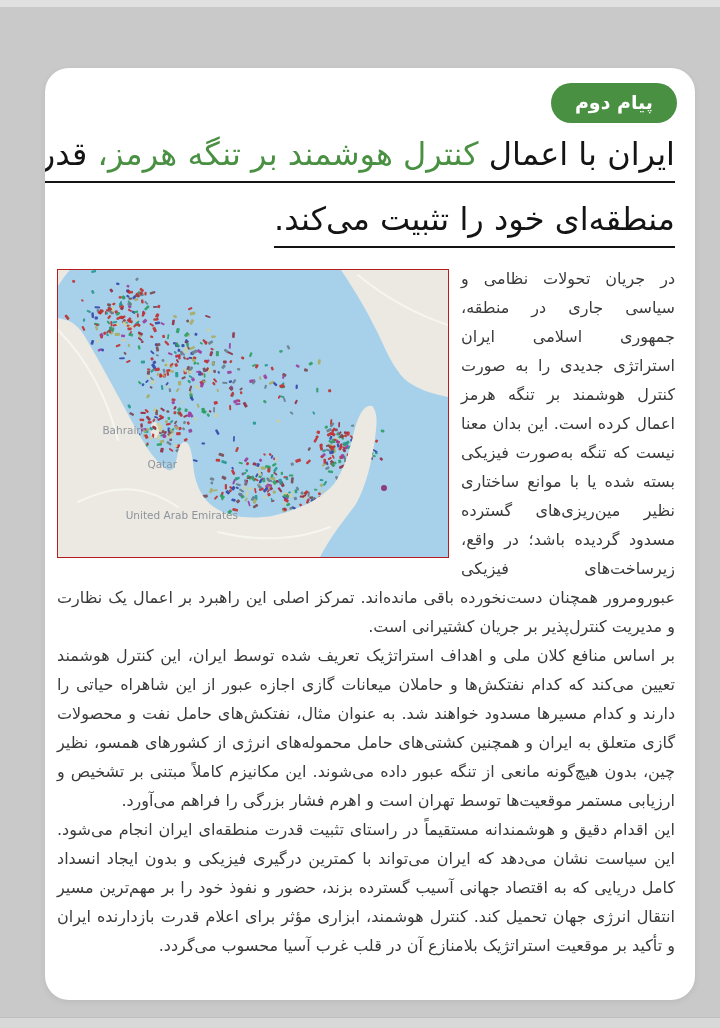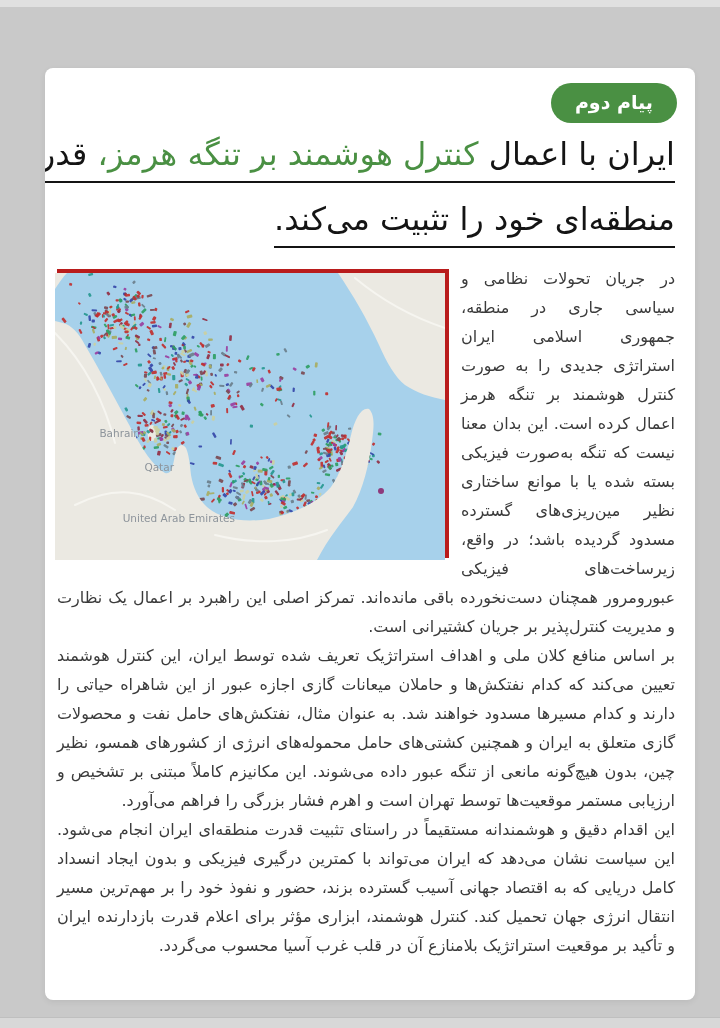--- a/index.html
+++ b/index.html
@@ -37,21 +37,21 @@
   }
   .series-sub{
     position:absolute;left:48px;top:164px;width:140px;
     font-size:9.5px;line-height:14.5px;color:var(--muted);
     direction:rtl;text-align:right;
   }
 
   
   .card{
     position:absolute;left:45px;top:68px;width:650px;height:932px;
-    background:var(--card-bg);border-radius:8px;
+    background:var(--card-bg);border-radius:24px;
     padding:15px 12px 0 12px;direction:rtl;text-align:right;
     box-shadow:0 2px 6px rgba(0,0,0,.07);overflow:hidden;
   }
   .badge{
     display:inline-block;background:var(--green);color:#fff;
     font-weight:bold;font-size:19px;padding:8px 24px 10px;border-radius:20px;
     margin:0 6px 0 0;
   }
   .title{margin:9px 8px 0 0;font-size:32px;font-weight:normal;color:var(--ink);line-height:1.4;}
   .title-line{white-space:nowrap;}
@@ -59,21 +59,21 @@
   .u{display:inline-block;padding-bottom:4px;border-bottom:2.5px solid var(--ink);}
   .green{color:var(--green);}
 
   .article{
     margin:16px 8px 0 0;font-size:16px;line-height:29px;color:var(--body-ink);
     text-align:justify;
   }
   .article p{margin:0;}
   .map-wrap{
     float:left;width:392px;height:289px;margin:5px 12px 10px 0;
-    border:4px solid #b91c1c;background:#ebe9e2;
+    border:1px solid #b91c1c;background:#ebe9e2;
   }
   .map-wrap svg{display:block;width:390px;height:287px;}
   .map-label{font-size:10.5px;fill:var(--map-label);font-family:"DejaVu Sans",sans-serif;}
 </style>
 </head>
 <body>
 
 <div class="top-strip"></div>
 <div class="bottom-strip"></div>
 

